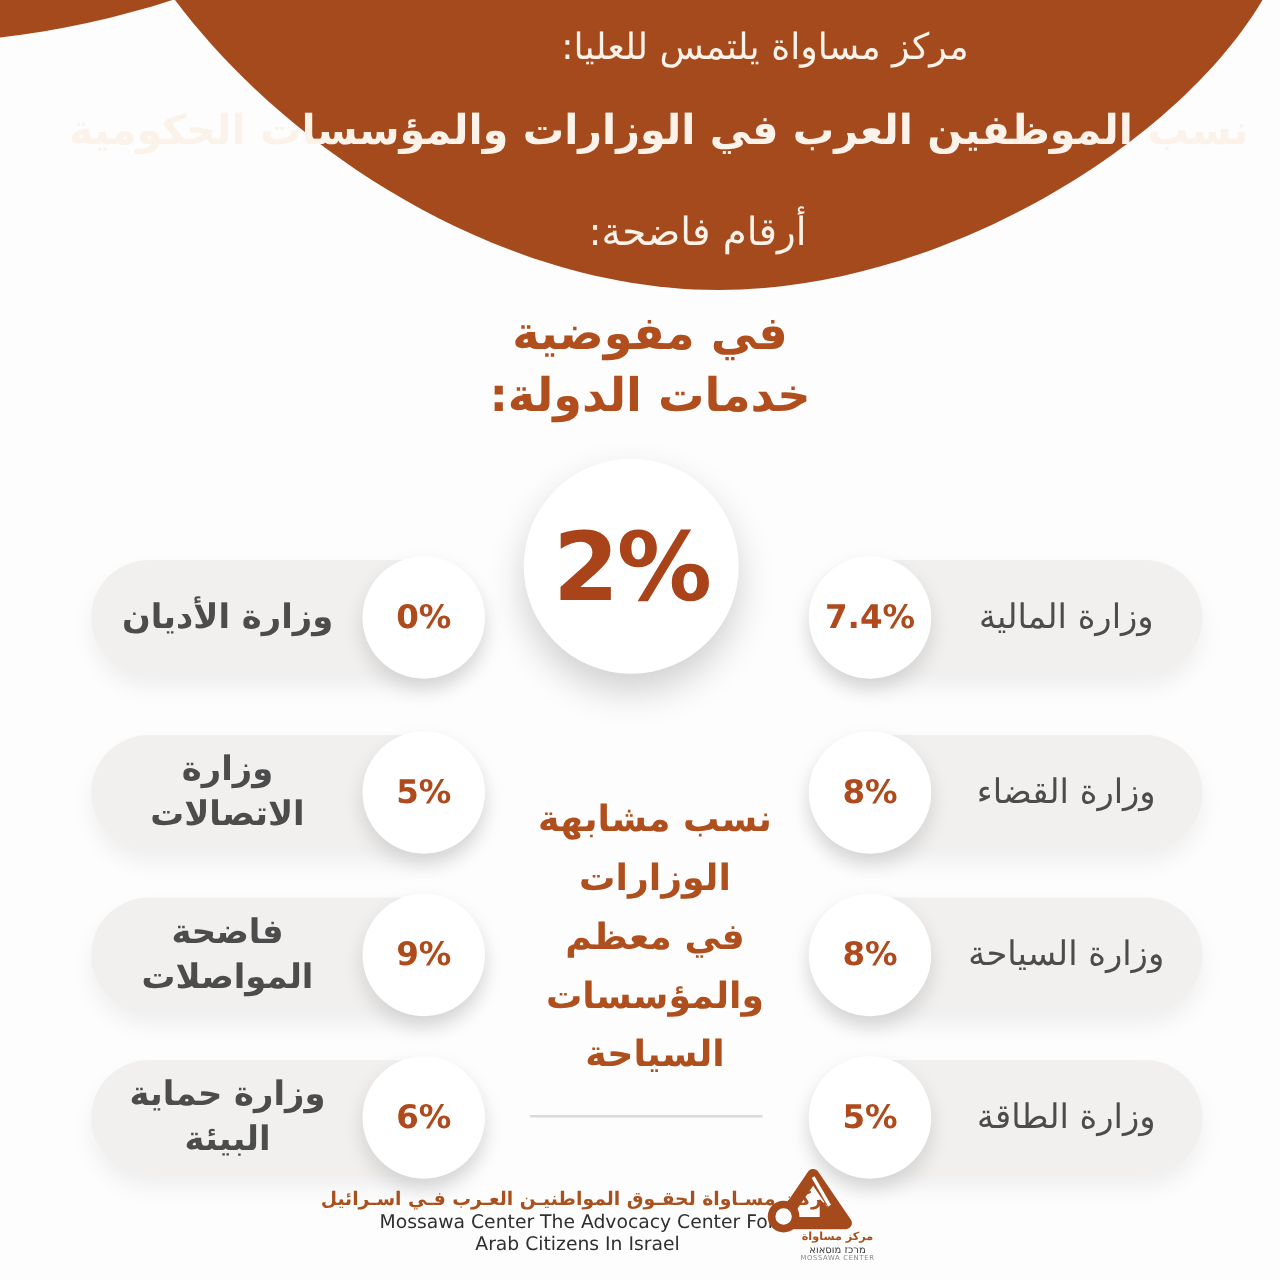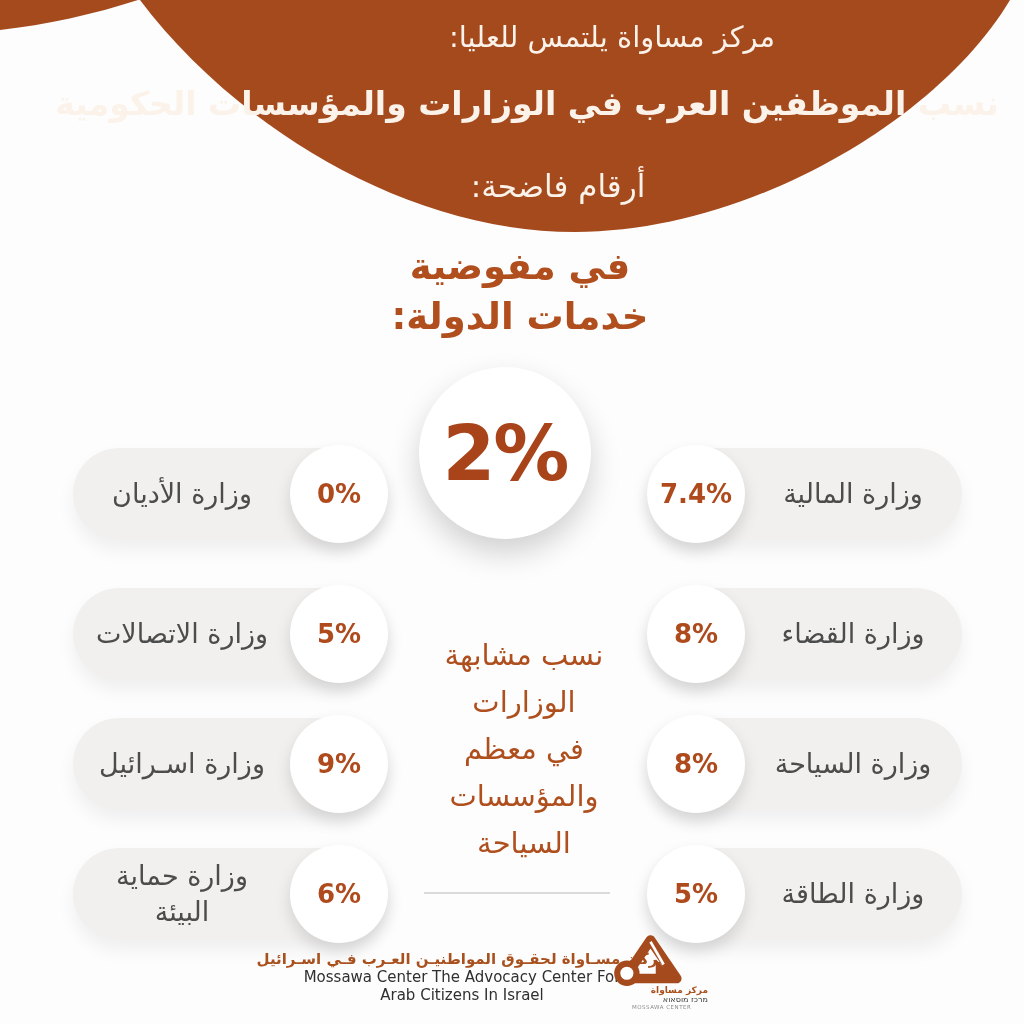--- a/index.html
+++ b/index.html
@@ -45,54 +45,54 @@
     display: flex; align-items: center; justify-content: center;
   }
   .pill.left-side .circle { right: -3px; }
   .pill.right-side .circle { left: -3px; justify-content: center; }
   .pill .pct { color: #AE4A1C; font-size: 26px; font-weight: bold; }
   .pill .name {
     position: absolute; top: 0; height: 92px;
     display: flex; align-items: center; justify-content: center;
     color: #4C4C4C; font-size: 27px; text-align: center; line-height: 36px;
   }
-  .pill.left-side .name { left: 12px; right: 106px; }
+  .pill.left-side .name { left: 12px; right: 106px; font-weight: bold; }
   .pill.right-side .name { left: 106px; right: 12px; }
 
   .col-left { left: 73px; }
   .col-right { left: 650px; }
   .row-1 { top: 448px; }
   .row-2 { top: 588px; }
   .row-3 { top: 718px; }
   .row-4 { top: 848px; }
 
   
   .note {
     position: absolute; top: 632px; left: 374px; width: 300px;
     text-align: center; color: #AF4F1E; font-size: 29px; line-height: 47px;
-    font-weight: 400;
+    font-weight: 700;
   }
   .divider {
     position: absolute; left: 424px; top: 892px; width: 186px; height: 2px;
     background: #DADADA;
   }
 
   
   .footer-ar {
     position: absolute; top: 950px; left: 162px; width: 600px;
     text-align: center; color: #A9511E; font-size: 15px; font-weight: bold;
   }
   .footer-en1, .footer-en2 {
     position: absolute; left: 162px; width: 600px;
     text-align: center; color: #2F2F2F; font-size: 15px;
   }
   .footer-en1 { top: 968px; }
   .footer-en2 { top: 986px; }
   .logo-wrap { position: absolute; left: 606px; top: 933px; width: 100px; }
-  .logo-caption { position: absolute; left: 26px; top: 52px; width: 76px; }
+  .logo-caption { position: absolute; left: 26px; top: 52px; width: 76px; text-align: center; }
   .logo-caption .cap-ar { color: #A9511E; font-size: 9px; font-weight: bold; line-height: 10px; }
   .logo-caption .cap-he { color: #3A3A3A; font-size: 8px; line-height: 9px; }
   .logo-caption .cap-en { color: #8A8A8A; font-size: 5.5px; line-height: 7px; letter-spacing: 0.5px; }
 </style>
 </head>
 <body>
 
 <div id="canvas">
 
   <svg class="header-svg" width="1024" height="250" viewBox="0 0 1024 250" aria-hidden="true">
@@ -119,21 +119,21 @@
       <span class="pct">0%</span>
     </div>
   </div>
   <div class="pill left-side col-left row-2">
     <div class="name" dir="rtl">وزارة الاتصالات</div>
     <div class="circle">
       <span class="pct">5%</span>
     </div>
   </div>
   <div class="pill left-side col-left row-3">
-    <div class="name" dir="rtl">وزارة اسـرائيل</div>
+    <div class="name" dir="rtl">فاضحة المواصلات</div>
     <div class="circle">
       <span class="pct">9%</span>
     </div>
   </div>
   <div class="pill left-side col-left row-4">
     <div class="name" dir="rtl">وزارة حماية البيئة</div>
     <div class="circle">
       <span class="pct">6%</span>
     </div>
   </div>

